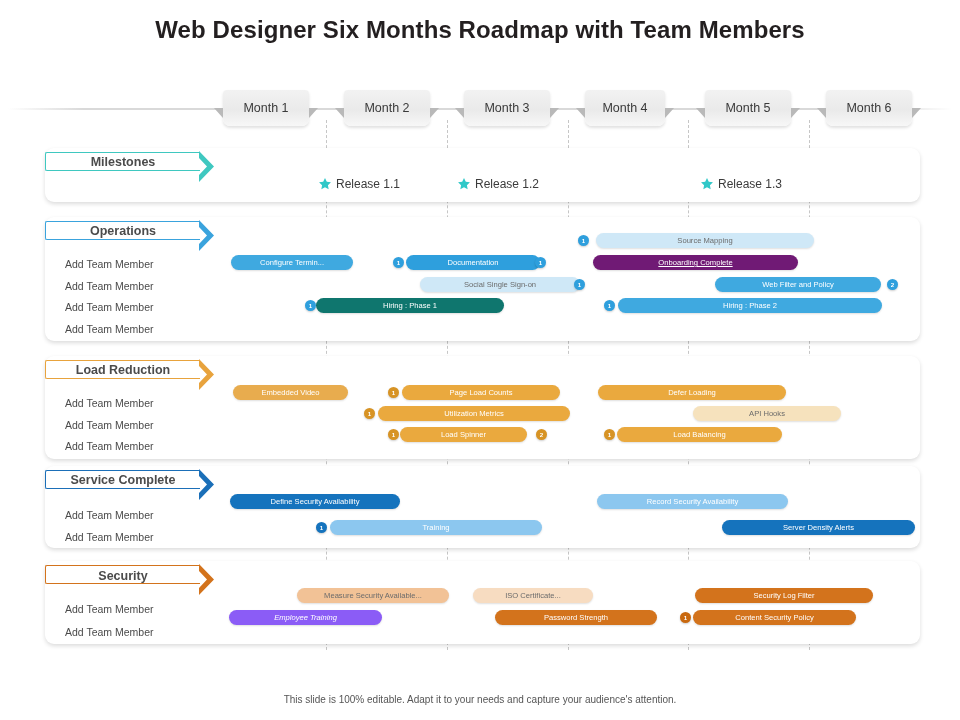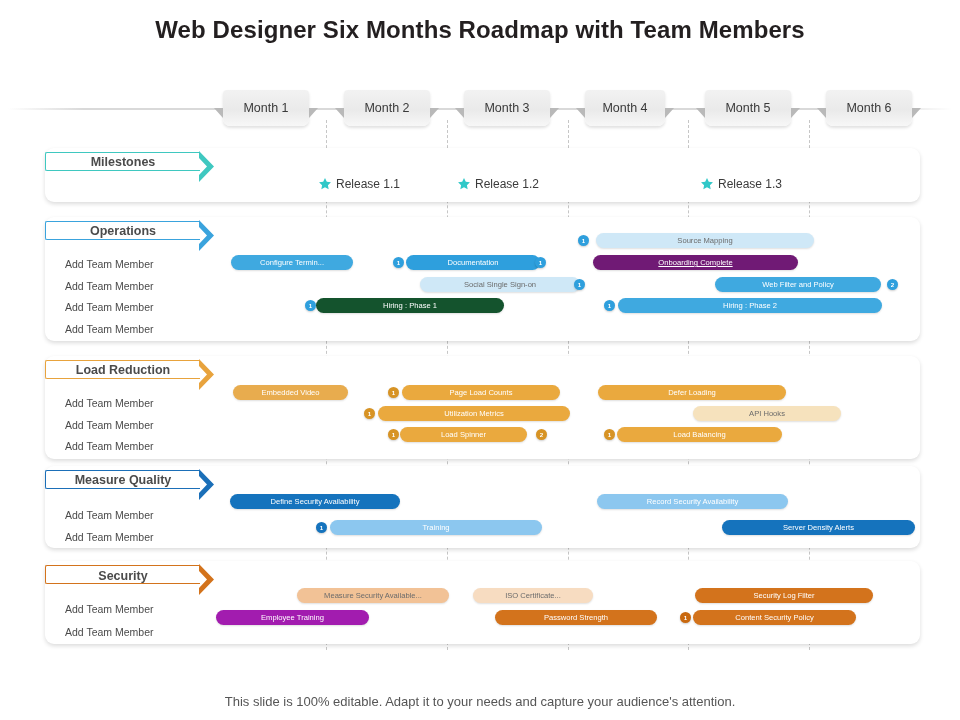--- a/index.html
+++ b/index.html
@@ -83,21 +83,21 @@
   }
 
   
   .milestone{position:absolute;display:flex;align-items:center;}
   .milestone .star{width:14px;height:14px;margin-right:4px;}
   .milestone .mlabel{font-size:12px;color:#3b3b3b;white-space:nowrap;}
 
   
   .footer{
     position:absolute;left:0;top:694px;width:960px;text-align:center;
-    font-size:13px;color:#555555;
+    font-size:10px;color:#555555;
   }
 </style>
 </head>
 <body>
 
 <div class="slide">
 
   <div class="title">Web Designer Six Months  Roadmap with Team Members</div>
 
   <div class="axis-line"></div>
@@ -181,21 +181,21 @@
       <div class="member" style="position: absolute; left: 65px; top: 258px;">Add Team Member</div>
       <div class="member" style="position: absolute; left: 65px; top: 280px;">Add Team Member</div>
       <div class="member" style="position: absolute; left: 65px; top: 301px;">Add Team Member</div>
       <div class="member" style="position: absolute; left: 65px; top: 323px;">Add Team Member</div>
       <div class="bar" style="left: 231px; top: 255px; width: 122px; background: rgb(63, 169, 224);">Configure Termin...</div>
       <div class="bar" style="left: 406px; top: 255px; width: 134px; background: rgb(46, 159, 221);">Documentation</div>
       <div class="bar dark-txt" style="left: 589px; top: 233px; width: 218px; background: rgb(207, 232, 247);">Source  Mapping</div>
       <div class="bar" style="left: 593px; top: 255px; width: 205px; background: #701a75; text-decoration: underline;">Onboarding  Complete</div>
       <div class="bar dark-txt" style="left: 413px; top: 277px; width: 160px; background: rgb(207, 232, 247);">Social Single  Sign-on</div>
       <div class="bar" style="left: 715px; top: 277px; width: 166px; background: rgb(63, 169, 224);">Web Filter and Policy</div>
-      <div class="bar" style="left: 316px; top: 298px; width: 188px; background: #14532d;">Hiring : Phase 1</div>
+      <div class="bar" style="left: 316px; top: 298px; width: 188px; background: #0f766e;">Hiring : Phase 1</div>
       <div class="bar" style="left: 618px; top: 298px; width: 264px; background: rgb(63, 169, 224);">Hiring : Phase 2</div>
       <div class="badge" style="left: 393px; top: 257px; background: rgb(46, 159, 221);">1</div>
       <div class="badge" style="left: 535px; top: 257px; background: rgb(46, 159, 221);">1</div>
       <div class="badge" style="left: 578px; top: 235px; background: rgb(46, 159, 221);">1</div>
       <div class="badge" style="left: 574px; top: 279px; background: rgb(46, 159, 221);">1</div>
       <div class="badge" style="left: 887px; top: 279px; background: rgb(46, 159, 221);">2</div>
       <div class="badge" style="left: 305px; top: 300px; background: rgb(46, 159, 221);">1</div>
       <div class="badge" style="left: 604px; top: 300px; background: rgb(46, 159, 221);">1</div>
       <div class="lane" style="top: 356px; height: 103px;"></div>
       <div class="lane-tag" style="top: 360px; left: 45px; position: absolute; border-color: rgb(232, 163, 61);">
@@ -216,21 +216,21 @@
       <div class="bar dark-txt" style="left: 686px; top: 406px; width: 148px; background: rgb(246, 226, 189);">API Hooks</div>
       <div class="bar" style="left: 400px; top: 427px; width: 127px; background: rgb(234, 169, 62);">Load Spinner</div>
       <div class="bar" style="left: 617px; top: 427px; width: 165px; background: rgb(234, 169, 62);">Load Balancing</div>
       <div class="badge" style="left: 388px; top: 387px; background: rgb(215, 147, 36);">1</div>
       <div class="badge" style="left: 364px; top: 408px; background: rgb(215, 147, 36);">1</div>
       <div class="badge" style="left: 388px; top: 429px; background: rgb(215, 147, 36);">1</div>
       <div class="badge" style="left: 536px; top: 429px; background: rgb(215, 147, 36);">2</div>
       <div class="badge" style="left: 604px; top: 429px; background: rgb(215, 147, 36);">1</div>
       <div class="lane" style="top: 466px; height: 82px;"></div>
       <div class="lane-tag" style="top: 470px; left: 45px; position: absolute; border-color: rgb(27, 111, 184);">
-        <span>Measure Quality</span>
+        <span>Service Complete</span>
         <span class="arrow">
           <svg width="16" height="31" viewBox="0 0 16 31">
             <path d="M0 0 L15 15.5 L0 31 L0 24 L8 15.5 L0 7 Z" fill="#1b6fb8"></path>
           </svg>
         </span>
       </div>
       <div class="member" style="position: absolute; left: 65px; top: 509px;">Add Team Member</div>
       <div class="member" style="position: absolute; left: 65px; top: 531px;">Add Team Member</div>
       <div class="bar" style="left: 230px; top: 494px; width: 170px; background: rgb(21, 115, 189);">Define Security  Availability</div>
       <div class="bar" style="left: 597px; top: 494px; width: 191px; background: rgb(140, 199, 239);">Record Security  Availability</div>
@@ -244,20 +244,20 @@
           <svg width="16" height="31" viewBox="0 0 16 31">
             <path d="M0 0 L15 15.5 L0 31 L0 24 L8 15.5 L0 7 Z" fill="#d3731c"></path>
           </svg>
         </span>
       </div>
       <div class="member" style="position: absolute; left: 65px; top: 603px;">Add Team Member</div>
       <div class="member" style="position: absolute; left: 65px; top: 626px;">Add Team Member</div>
       <div class="bar dark-txt" style="left: 290px; top: 588px; width: 152px; background: rgb(242, 194, 150);">Measure Security  Available...</div>
       <div class="bar dark-txt" style="left: 466px; top: 588px; width: 120px; background: rgb(247, 220, 193);">ISO Certificate...</div>
       <div class="bar" style="left: 695px; top: 588px; width: 178px; background: rgb(211, 115, 28);">Security Log Filter</div>
-      <div class="bar" style="left: 216px; top: 610px; width: 153px; background: #a21caf;">Employee Training</div>
+      <div class="bar" style="left: 229px; top: 610px; width: 153px; background: #8b5cf6; font-style: italic;">Employee Training</div>
       <div class="bar" style="left: 495px; top: 610px; width: 162px; background: rgb(211, 115, 28);">Password Strength</div>
       <div class="bar" style="left: 693px; top: 610px; width: 163px; background: rgb(211, 115, 28);">Content Security Policy</div>
       <div class="badge" style="left: 680px; top: 612px; background: rgb(201, 105, 15);">1</div>
     </div>
 
   <div class="footer">This slide is 100% editable. Adapt it to your needs and capture your audience's attention.</div>
 </div>
 
 </body></html>

